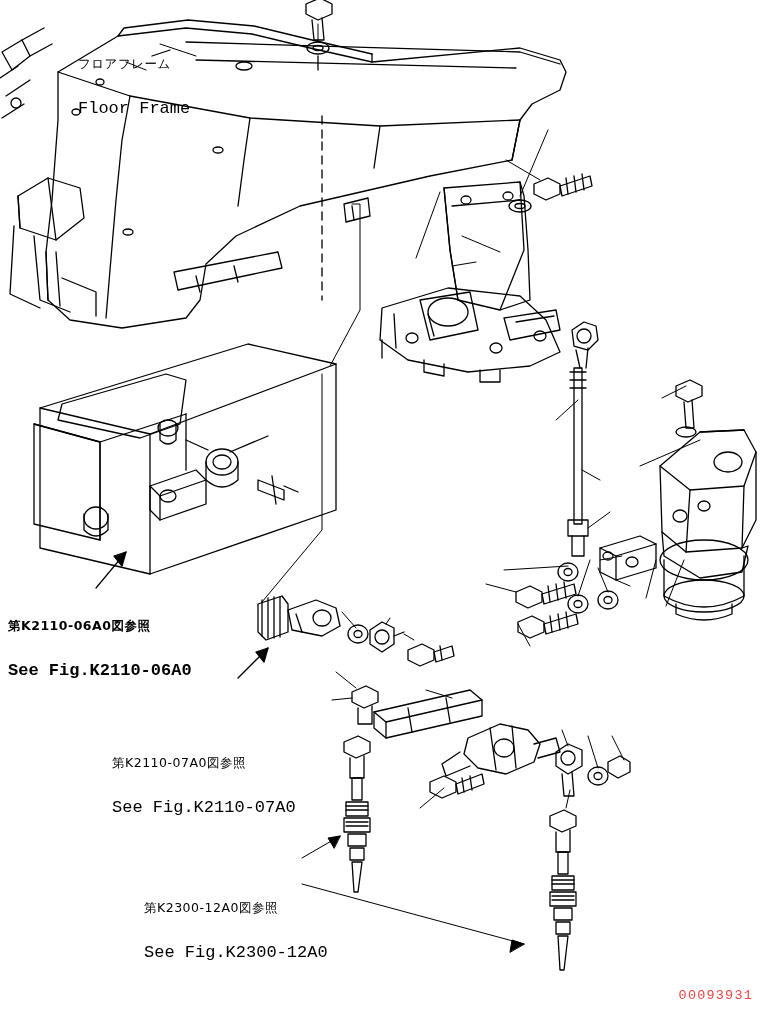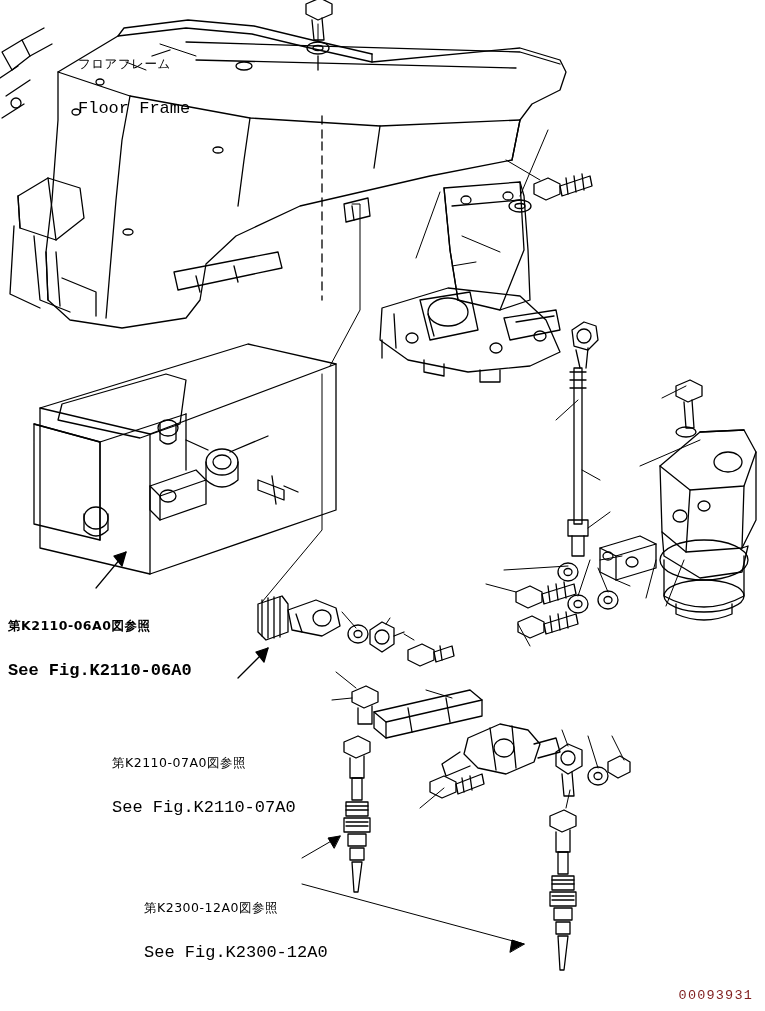--- a/index.html
+++ b/index.html
@@ -35,21 +35,21 @@
     font-family: "Liberation Mono", monospace;
     font-size: 17px;
   }
   .partnum {
     position: absolute;
     right: 12px;
     bottom: 8px;
     font-family: "Liberation Mono", monospace;
     font-size: 13.5px;
     letter-spacing: 1.2px;
-    color: #7f1d1d;
+    color: #ef4444;
   }
   svg {
     position: absolute;
     left: 0;
     top: 0;
   }
 </style>
 </head>
 <body>
 

